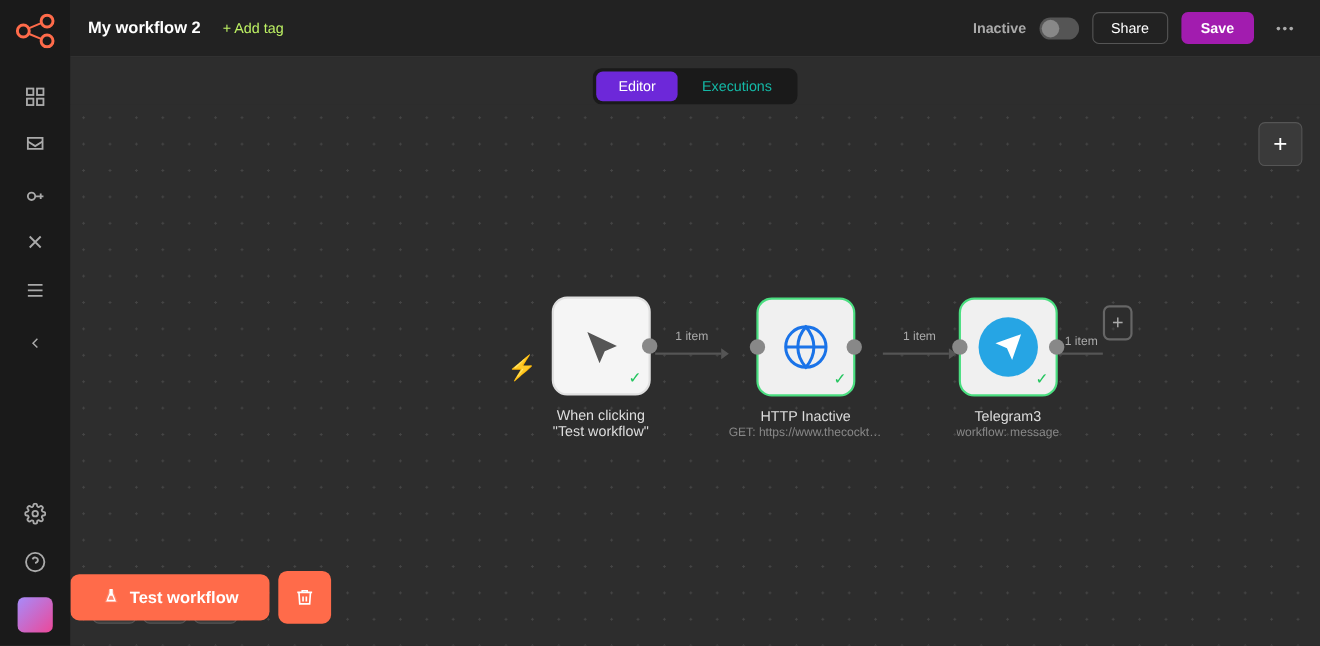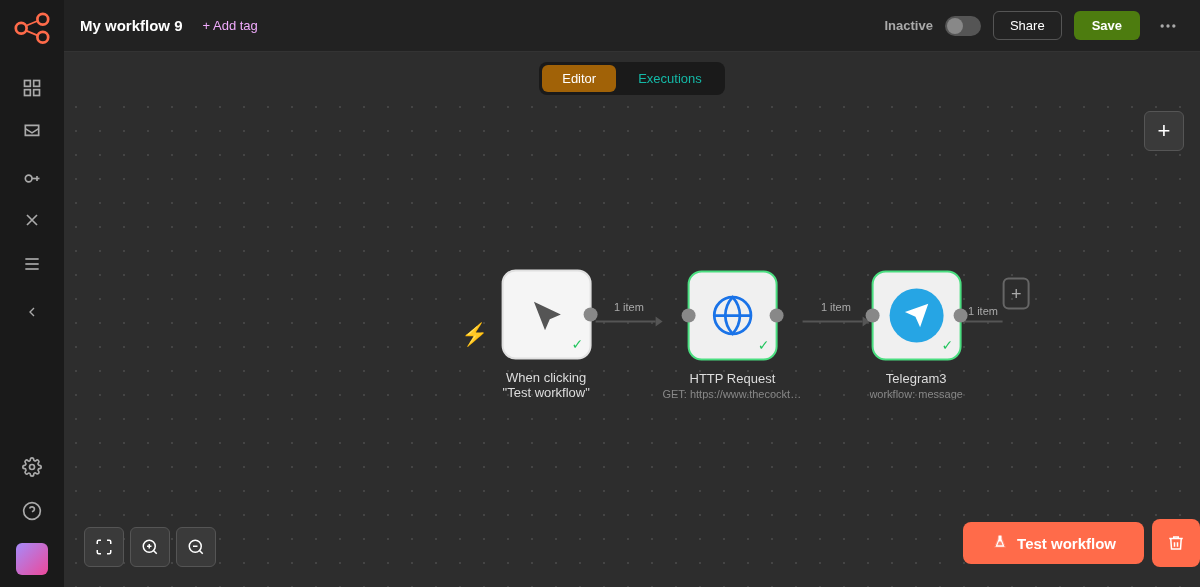--- a/index.html
+++ b/index.html
@@ -65,21 +65,21 @@
       border-bottom: 1px solid #333;
       flex-shrink: 0;
     }
     .header-title {
       font-size: 15px;
       font-weight: 600;
       color: #fff;
     }
     .add-tag-btn {
       font-size: 13px;
-      color: #f0abfc;
+      color: #bef264;
       cursor: pointer;
       padding: 4px 8px;
       border-radius: 4px;
     }
     .header-spacer { flex: 1; }
     .inactive-label {
       font-size: 13px;
       color: #aaa;
       font-weight: bold;
     }
@@ -106,21 +106,21 @@
       border-radius: 6px;
       background: transparent;
       color: #fff;
       font-size: 13px;
       cursor: pointer;
     }
     .save-btn {
       padding: 7px 18px;
       border: none;
       border-radius: 6px;
-      background: #4d7c0f;
+      background: #a21caf;
       color: #fff;
       font-size: 13px;
       font-weight: 600;
       cursor: pointer;
     }
     .more-btn {
       width: 32px;
       height: 32px;
       display: flex;
       align-items: center;
@@ -148,21 +148,21 @@
       gap: 2px;
     }
     .tab {
       padding: 6px 20px;
       font-size: 13px;
       border-radius: 6px;
       cursor: pointer;
       color: #14b8a6;
     }
     .tab.active {
-      background: #a16207;
+      background: #6d28d9;
       color: #fff;
     }
 
     
     .canvas {
       flex: 1;
       position: relative;
       overflow: hidden;
       background-color: #2d2d2d;
       background-image: radial-gradient(circle, #444 1px, transparent 1px);
@@ -278,21 +278,21 @@
     }
 
     
     .bottom-toolbar {
       position: absolute;
       bottom: 20px;
       left: 0;
       right: 0;
       display: flex;
       align-items: center;
-      justify-content: flex-end;
+      justify-content: flex-start;
       gap: 0;
     }
     .bottom-left-controls {
       position: absolute;
       bottom: 20px;
       left: 20px;
       display: flex;
       gap: 6px;
     }
     .ctrl-btn {
@@ -418,21 +418,21 @@
           <line x1="12" y1="17" x2="12.01" y2="17"></line>
         </svg>
     </div>
     <div class="sidebar-avatar"></div>
   </div>
 </div>
 
 <div class="main">
 
   <div class="header">
-    <span class="header-title">My workflow 9</span>
+    <span class="header-title">My workflow 2</span>
     <span class="add-tag-btn">+ Add tag</span>
     <div class="header-spacer"></div>
     <span class="inactive-label">Inactive</span>
     <div class="toggle-switch">
       <div class="toggle-knob"></div>
     </div>
     <button class="share-btn">Share</button>
     <button class="save-btn">Save</button>
     <div class="more-btn">
       <svg width="20" height="20" viewBox="0 0 24 24" fill="currentColor">
@@ -484,21 +484,21 @@
         <div class="node-box" style="border-color:#4ade80; border-width:2px;">
           <div class="node-port-left"></div>
           <svg width="44" height="44" viewBox="0 0 24 24" fill="none" stroke="#1a73e8" stroke-width="1.5">
             <circle cx="12" cy="12" r="10"></circle>
             <line x1="2" y1="12" x2="22" y2="12"></line>
             <path d="M12 2a15.3 15.3 0 014 10 15.3 15.3 0 01-4 10 15.3 15.3 0 01-4-10 15.3 15.3 0 014-10z"></path>
           </svg>
           <span class="checkmark">✓</span>
           <div class="node-port-right"></div>
         </div>
-        <div class="node-label">HTTP Request</div>
+        <div class="node-label">HTTP Inactive</div>
         <div class="node-sublabel">GET: https://www.thecocktail...</div>
       </div>
 
       <div style="display:flex; flex-direction:column; align-items:center; margin-bottom:42px;">
         <span style="font-size:11px; color:#aaa; margin-bottom:4px;">1 item</span>
         <div style="display:flex; align-items:center;">
           <div style="width:60px; height:2px; background:#555;"></div>
           <div style="width:0; height:0; border-top:5px solid transparent; border-bottom:5px solid transparent; border-left:7px solid #555;"></div>
         </div>
       </div>

